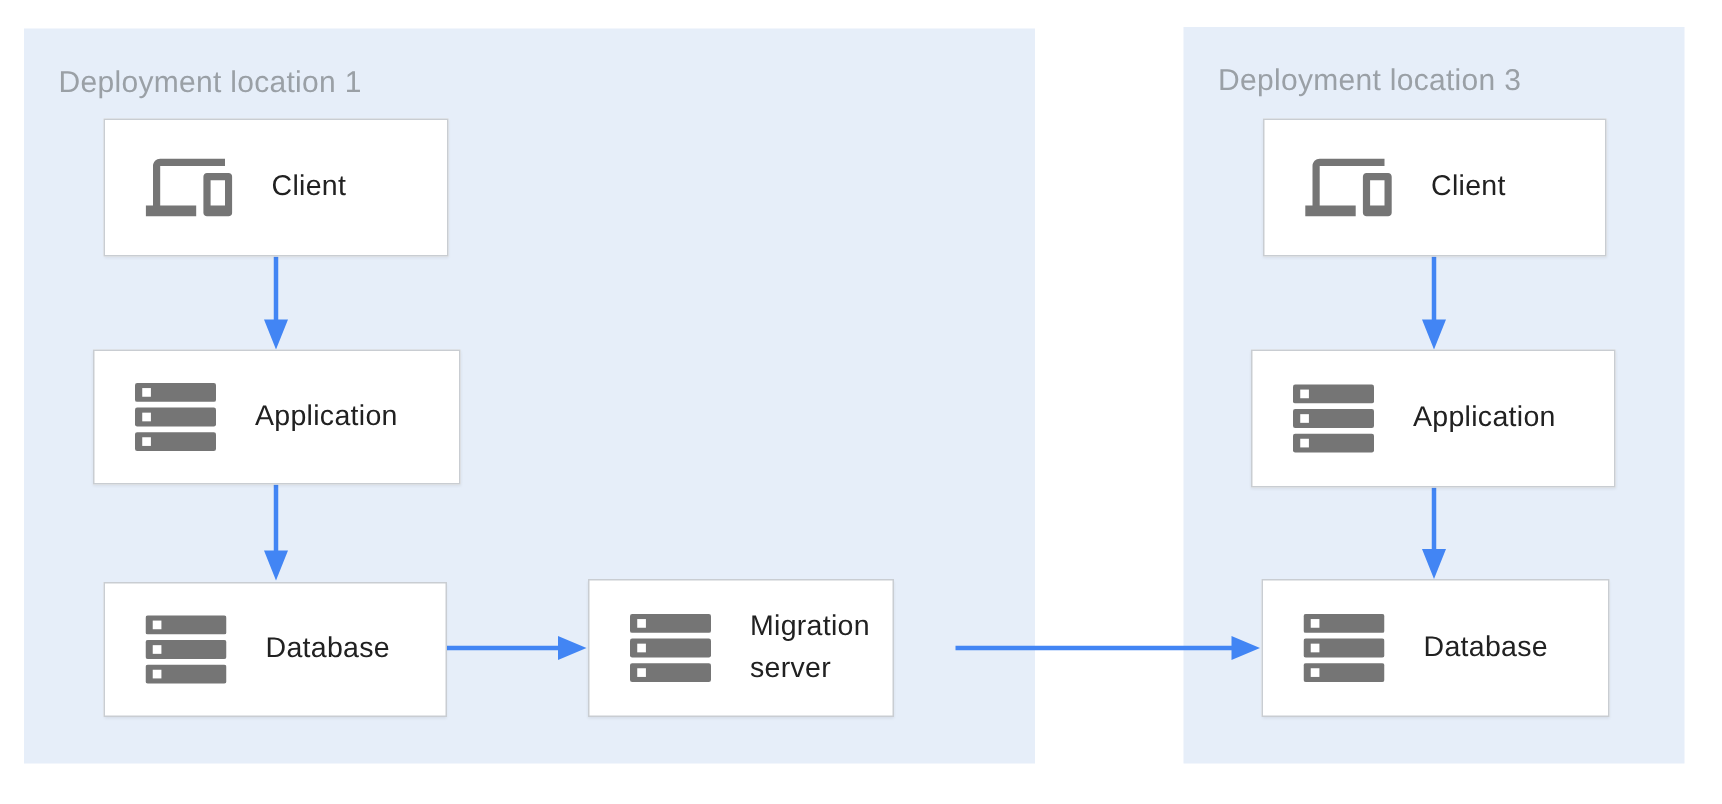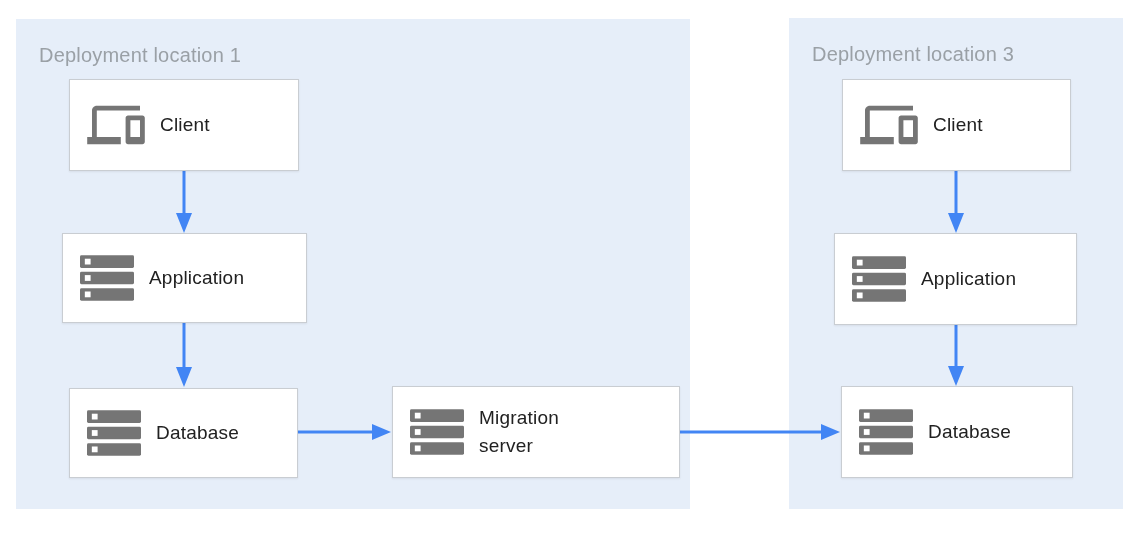--- a/index.html
+++ b/index.html
@@ -7,28 +7,28 @@
 
   .panel{position:absolute;background:#E6EEF9;}
   .panel-1{left:16px;top:19px;width:674px;height:490px;}
   .panel-2{left:789px;top:18px;width:334px;height:491px;}
   .panel-label{position:absolute;top:25px;left:23px;font-size:20px;color:#9AA0A6;letter-spacing:.2px;white-space:nowrap;}
 
   .arrows{position:absolute;left:0;top:0;pointer-events:none;}
 
   .node{position:absolute;background:#ffffff;border:1px solid #C9CDD2;
         box-shadow:0 1px 2px rgba(0,0,0,.07);
-        display:flex;align-items:center;padding-left:17px;gap:15px;box-sizing:border-box;}
+        display:flex;align-items:center;padding-left:27px;gap:26px;box-sizing:border-box;}
   .node-label{font-size:19px;color:#212121;letter-spacing:.2px;line-height:28px;}
   .icon{display:flex;align-items:center;flex:0 0 auto;}
 
   .n-client1{left:69px;top:79px;width:230px;height:92px;}
   .n-app1{left:62px;top:233px;width:245px;height:90px;}
   .n-db1{left:69px;top:388px;width:229px;height:90px;}
-  .n-mig{left:392px;top:386px;width:288px;height:92px;}
+  .n-mig{left:392px;top:386px;width:204px;height:92px;}
   .n-client2{left:842px;top:79px;width:229px;height:92px;}
   .n-app2{left:834px;top:233px;width:243px;height:92px;}
   .n-db2{left:841px;top:386px;width:232px;height:92px;}
 
   .n-mig .node-label{width:105px;}
 </style>
 </head>
 <body>
 
 <div class="canvas">

